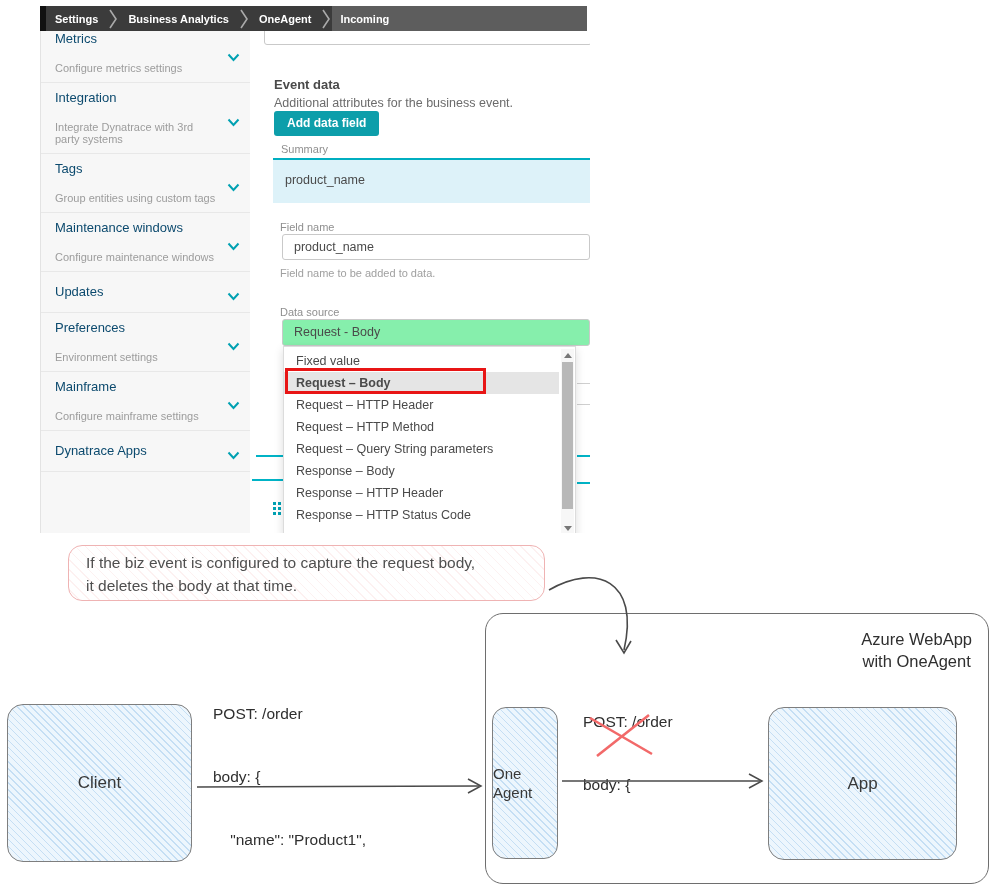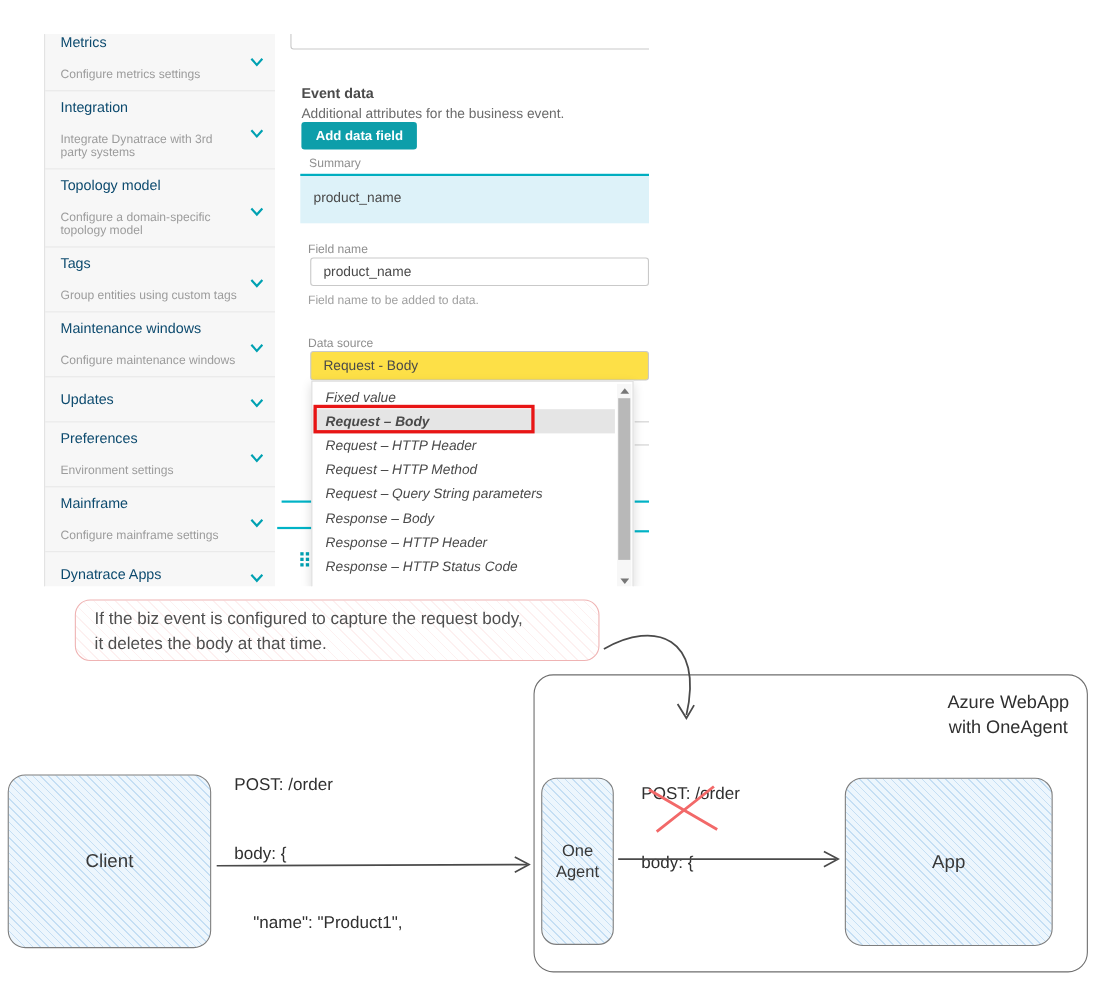--- a/index.html
+++ b/index.html
@@ -39,36 +39,36 @@
              padding:5px 13px 6px; font-family:inherit; cursor:pointer; }
   .mini-label { position:absolute; font-size:11px; color:#8f8f8f;text-align:center; }
   .summary-panel { position:absolute; left:23px; top:127px; width:317px; height:45px;
                    background:#ddf2f9; border-top:2px solid #00aec0; }
   .summary-panel .val { padding:13px 0 0 12px; font-size:12.5px; color:#4a4a4a; }
   .text-input { position:absolute; left:32px; width:308px; height:26px; border:1px solid #c9c9c9;
                 border-radius:3px; background:#fff; font-size:12.5px; color:#4a4a4a;
                 padding-left:11px; font-family:inherit; }
   .hint { position:absolute; left:30px; top:236px; font-size:11px; color:#a0a0a0; }
   .select-box { position:absolute; left:32px; top:288px; width:308px; height:27px;
-                border:1px solid #c9c9c9; border-radius:3px; background:#fde047;
+                border:1px solid #c9c9c9; border-radius:3px; background:#86efac;
                 font-size:12.5px; color:#4a4a4a; line-height:25px; padding-left:11px; cursor:pointer; }
 
   
   .teal-line { position:absolute; height:2px; background:#00b3c6; z-index:1; }
   .gray-line { position:absolute; height:1px; background:#cfcfcf; z-index:1; }
   .grip { position:absolute; left:23px; top:471px; width:8px; height:13px; z-index:1;
           display:grid; grid-template-columns:2.5px 2.5px; grid-auto-rows:2.5px; gap:2.5px; }
   .grip i { background:#00a1b2; }
 
   
   .dropdown { position:absolute; left:33px; top:315px; width:293px; height:190px; background:#fff;
               border:1px solid #dcdcdc; box-shadow:0 3px 9px rgba(0,0,0,.14); z-index:2; }
   .dd-list { position:absolute; left:0; top:3px; right:16px; }
   .dd-item { height:22px; line-height:22px; padding-left:12px; font-size:12.5px; color:#4a4a4a;
-             white-space:nowrap; cursor:pointer;font-style:italic; }
+             white-space:nowrap; cursor:pointer; }
   .dd-item.sel { background:#e5e5e5; font-weight:700; }
   .red-box { position:absolute; left:1px; top:21px; width:201px; height:26px;
              border:3px solid #e81515; z-index:3; pointer-events:none; }
   .dd-scroll { position:absolute; right:1px; top:2px; width:13px; height:186px; background:#f7f7f7; }
   .dd-thumb { position:absolute; left:1px; top:13px; width:11px; height:147px; background:#b8b8b8; cursor:pointer; }
   .tri-up, .tri-dn { position:absolute; left:3px; width:0; height:0;
                      border-left:4px solid transparent; border-right:4px solid transparent; }
   .tri-up { top:4px; border-bottom:5px solid #777; }
   .tri-dn { bottom:4px; border-top:5px solid #777; }
 
@@ -79,54 +79,71 @@
              padding:6px 0 0 17px; font-size:15.5px; line-height:22.5px; color:#4f4f4f; }
 
   
   .azure { position:absolute; left:485px; top:613px; width:504px; height:271px;
            border:1.6px solid #6e6e6e; border-radius:18px; }
   .azure-label { position:absolute; right:16px; top:14px; text-align:center;
                  font-size:16.5px; line-height:22px; color:#2f2f2f; }
   .dbox { position:absolute; border:1.5px solid #7e7e7e; border-radius:16px;
           background:repeating-linear-gradient(45deg, rgba(137,187,230,.4) 0 1px, transparent 1px 5px), #edf6fd;
           display:flex; align-items:center; justify-content:center;
-          font-size:17px; color:#383838; text-align:center; }
+          font-size:17px; color:#383838; }
   .client { left:7px; top:704px; width:185px; height:158px; }
   .oneagent { left:492px; top:707px; width:66px; height:152px; border-radius:14px;
               font-size:15px; line-height:19px; }
   .app { left:768px; top:707px; width:189px; height:153px; }
   .req-text { position:absolute; white-space:pre; font-size:15.5px; line-height:21px; color:#2f2f2f; }
   .req-left { left:213px; top:661px; }
   .req-right { left:583px; top:669px; }
   .overlay { position:absolute; left:0; top:0; z-index:5; pointer-events:none; }
 </style>
 </head>
 <body>
 
 <div id="canvas">
 
+  <div class="topbar">
+    <div class="cap"></div>
+    <div class="crumb">Settings</div>
+    <div class="chev">
+        <svg width="10" height="22">
+          <path d="M2 2 L8 11 L2 20" stroke="#aaa" stroke-width="1.6" fill="none"></path>
+        </svg>
+      </div>
+    <div class="crumb">Business Analytics</div>
+    <div class="chev">
+        <svg width="10" height="22">
+          <path d="M2 2 L8 11 L2 20" stroke="#aaa" stroke-width="1.6" fill="none"></path>
+        </svg>
+      </div>
+    <div class="crumb">OneAgent</div>
+    <div class="chev">
+        <svg width="10" height="22">
+          <path d="M2 2 L8 11 L2 20" stroke="#aaa" stroke-width="1.6" fill="none"></path>
+        </svg>
+      </div>
+    <div class="seg-light">
+      <div class="crumb">Incoming</div>
+    </div>
+  </div>
 
   <div class="sidebar">
     <div class="side-item first">
       <div class="side-title">Metrics</div>
       <div class="side-sub">Configure metrics settings</div>
       <span class="side-chev"><svg width="13" height="9">
             <path d="M1.5 1.5 L6.5 7 L11.5 1.5" stroke="#00a1b2" stroke-width="2" fill="none"></path>
           </svg></span>
     </div>
     <div class="side-item">
       <div class="side-title">Integration</div>
       <div class="side-sub">Integrate Dynatrace with 3rd party systems</div>
-      <span class="side-chev"><svg width="13" height="9">
-            <path d="M1.5 1.5 L6.5 7 L11.5 1.5" stroke="#00a1b2" stroke-width="2" fill="none"></path>
-          </svg></span>
-    </div>
-    <div class="side-item">
-      <div class="side-title">Topology model</div>
-      <div class="side-sub">Configure a domain-specific topology model</div>
       <span class="side-chev"><svg width="13" height="9">
             <path d="M1.5 1.5 L6.5 7 L11.5 1.5" stroke="#00a1b2" stroke-width="2" fill="none"></path>
           </svg></span>
     </div>
     <div class="side-item">
       <div class="side-title">Tags</div>
       <div class="side-sub">Group entities using custom tags</div>
       <span class="side-chev"><svg width="13" height="9">
             <path d="M1.5 1.5 L6.5 7 L11.5 1.5" stroke="#00a1b2" stroke-width="2" fill="none"></path>
           </svg></span>

